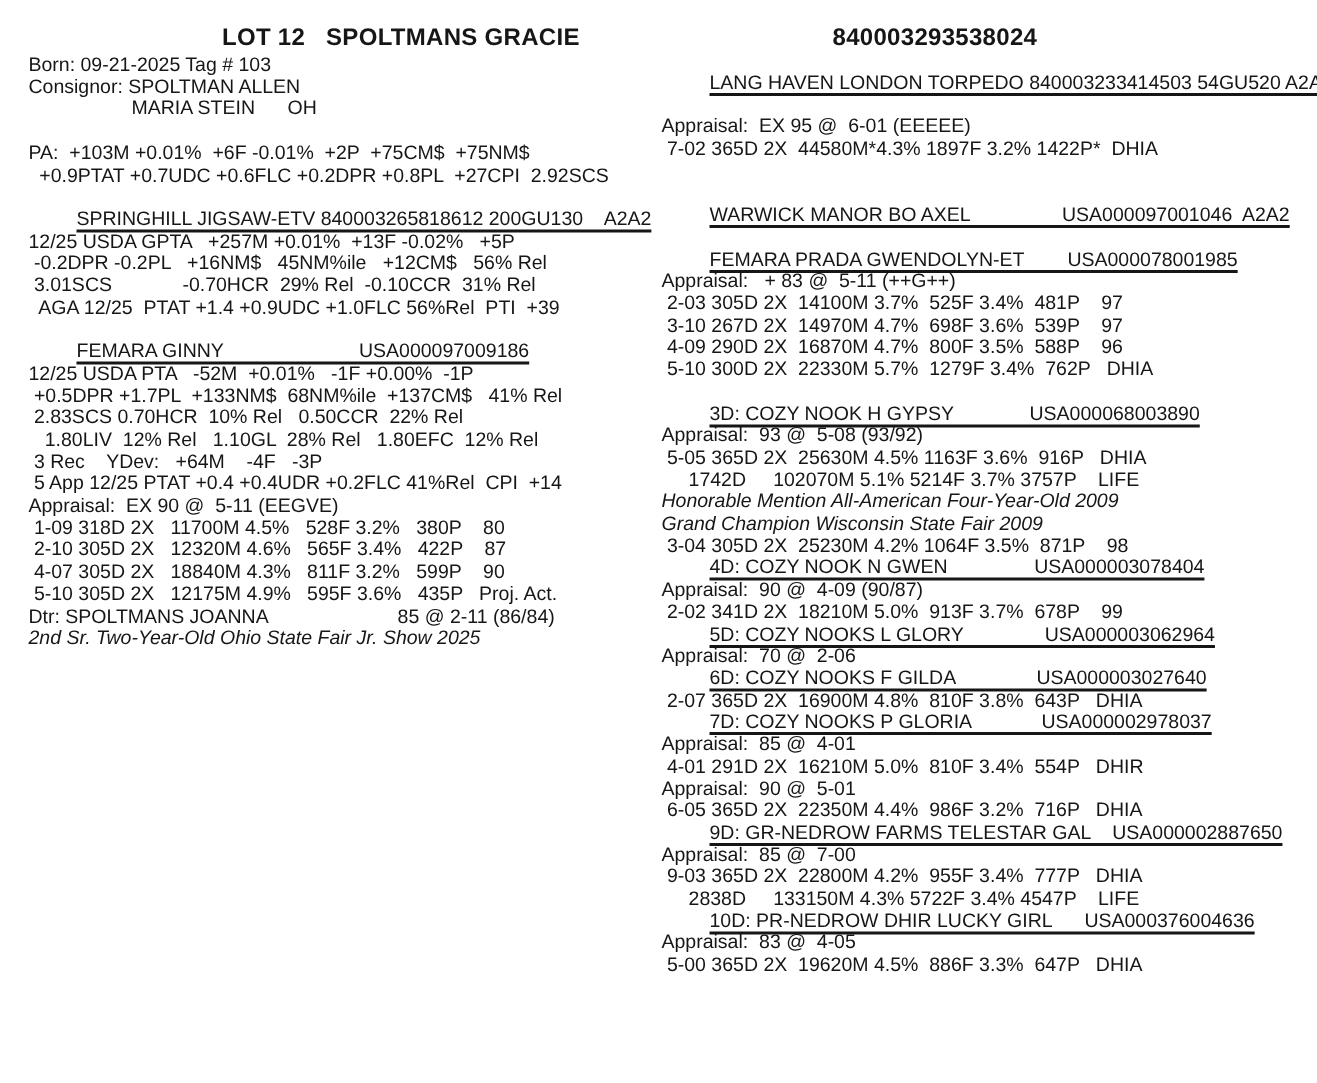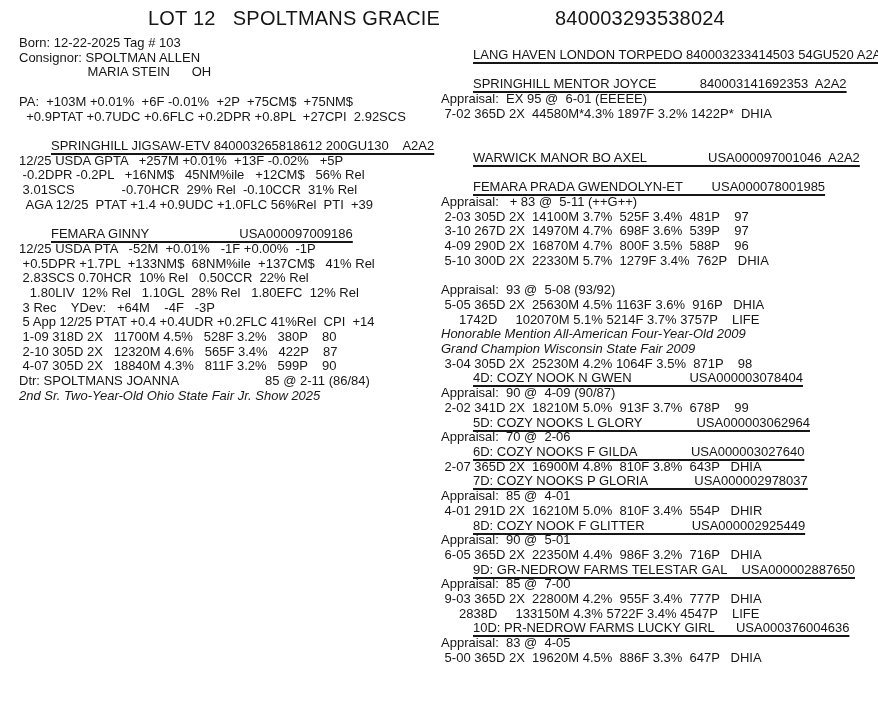--- a/index.html
+++ b/index.html
@@ -8,23 +8,23 @@
     position: relative;
     width: 878px;
     height: 722px;
     background: #ffffff;
     color: #161616;
     font-family: "Liberation Sans", "DejaVu Sans", sans-serif;
     overflow: hidden;
   }
   .title {
     position: absolute;
-    top: 7px;
-    font-size: 20px;
-    font-weight: 400;
+    top: 17px;
+    font-size: 16px;
+    font-weight: 700;
     white-space: pre;
     letter-spacing: 0.2px;
   }
   #title-left  { left: 148px; }
   #title-right { left: 555px; }
   .col { position: absolute; }
   #col-left  { left: 19px;  top: 36px; width: 420px; }
   #col-right { left: 441px; top: 48px; width: 436px; }
   .line {
     font-size: 13px;
@@ -42,84 +42,85 @@
   .line.blank { min-height: 14.7px; }
 </style>
 </head>
 <body>
 
 <div class="page">
   <div class="title" id="title-left">LOT 12   SPOLTMANS GRACIE</div>
   <div class="title" id="title-right">840003293538024</div>
 
   <div class="col" id="col-left">
-      <div class="line">Born: 12-22-2025 Tag # 103</div>
+      <div class="line">Born: 09-21-2025 Tag # 103</div>
       <div class="line">Consignor: SPOLTMAN ALLEN</div>
       <div class="line">                   MARIA STEIN      OH</div>
       <div class="line blank">&nbsp;</div>
       <div class="line">PA:  +103M +0.01%  +6F -0.01%  +2P  +75CM$  +75NM$</div>
       <div class="line">  +0.9PTAT +0.7UDC +0.6FLC +0.2DPR +0.8PL  +27CPI  2.92SCS</div>
       <div class="line blank">&nbsp;</div>
       <div class="line hdr">SPRINGHILL JIGSAW-ETV 840003265818612 200GU130    A2A2</div>
       <div class="line">12/25 USDA GPTA   +257M +0.01%  +13F -0.02%   +5P</div>
       <div class="line"> -0.2DPR -0.2PL   +16NM$   45NM%ile   +12CM$   56% Rel</div>
       <div class="line"> 3.01SCS             -0.70HCR  29% Rel  -0.10CCR  31% Rel</div>
       <div class="line">  AGA 12/25  PTAT +1.4 +0.9UDC +1.0FLC 56%Rel  PTI  +39</div>
       <div class="line blank">&nbsp;</div>
       <div class="line hdr">FEMARA GINNY                         USA000097009186</div>
       <div class="line">12/25 USDA PTA   -52M  +0.01%   -1F +0.00%  -1P</div>
       <div class="line"> +0.5DPR +1.7PL  +133NM$  68NM%ile  +137CM$   41% Rel</div>
       <div class="line"> 2.83SCS 0.70HCR  10% Rel   0.50CCR  22% Rel</div>
       <div class="line">   1.80LIV  12% Rel   1.10GL  28% Rel   1.80EFC  12% Rel</div>
       <div class="line"> 3 Rec    YDev:   +64M    -4F   -3P</div>
       <div class="line"> 5 App 12/25 PTAT +0.4 +0.4UDR +0.2FLC 41%Rel  CPI  +14</div>
+      <div class="line">Appraisal:  EX 90 @  5-11 (EEGVE)</div>
       <div class="line"> 1-09 318D 2X   11700M 4.5%   528F 3.2%   380P    80</div>
       <div class="line"> 2-10 305D 2X   12320M 4.6%   565F 3.4%   422P    87</div>
       <div class="line"> 4-07 305D 2X   18840M 4.3%   811F 3.2%   599P    90</div>
+      <div class="line"> 5-10 305D 2X   12175M 4.9%   595F 3.6%   435P   Proj. Act.</div>
       <div class="line">Dtr: SPOLTMANS JOANNA                        85 @ 2-11 (86/84)</div>
       <div class="line it">2nd Sr. Two-Year-Old Ohio State Fair Jr. Show 2025</div>
     </div>
 
   <div class="col" id="col-right">
       <div class="line hdr">LANG HAVEN LONDON TORPEDO 840003233414503 54GU520 A2A2</div>
       <div class="line blank">&nbsp;</div>
-      <div class="line hdr">SPRINGHILL MENTOR JOYCE            840003141692353  A2A2</div>
       <div class="line">Appraisal:  EX 95 @  6-01 (EEEEE)</div>
       <div class="line"> 7-02 365D 2X  44580M*4.3% 1897F 3.2% 1422P*  DHIA</div>
       <div class="line blank">&nbsp;</div>
       <div class="line blank">&nbsp;</div>
       <div class="line hdr">WARWICK MANOR BO AXEL                 USA000097001046  A2A2</div>
       <div class="line blank">&nbsp;</div>
       <div class="line hdr">FEMARA PRADA GWENDOLYN-ET        USA000078001985</div>
       <div class="line">Appraisal:   + 83 @  5-11 (++G++)</div>
       <div class="line"> 2-03 305D 2X  14100M 3.7%  525F 3.4%  481P    97</div>
       <div class="line"> 3-10 267D 2X  14970M 4.7%  698F 3.6%  539P    97</div>
       <div class="line"> 4-09 290D 2X  16870M 4.7%  800F 3.5%  588P    96</div>
       <div class="line"> 5-10 300D 2X  22330M 5.7%  1279F 3.4%  762P   DHIA</div>
       <div class="line blank">&nbsp;</div>
+      <div class="line hdr">3D: COZY NOOK H GYPSY              USA000068003890</div>
       <div class="line">Appraisal:  93 @  5-08 (93/92)</div>
       <div class="line"> 5-05 365D 2X  25630M 4.5% 1163F 3.6%  916P   DHIA</div>
       <div class="line">     1742D     102070M 5.1% 5214F 3.7% 3757P    LIFE</div>
       <div class="line it">Honorable Mention All-American Four-Year-Old 2009</div>
       <div class="line it">Grand Champion Wisconsin State Fair 2009</div>
       <div class="line"> 3-04 305D 2X  25230M 4.2% 1064F 3.5%  871P    98</div>
       <div class="line hdr">4D: COZY NOOK N GWEN                USA000003078404</div>
       <div class="line">Appraisal:  90 @  4-09 (90/87)</div>
       <div class="line"> 2-02 341D 2X  18210M 5.0%  913F 3.7%  678P    99</div>
       <div class="line hdr">5D: COZY NOOKS L GLORY               USA000003062964</div>
       <div class="line">Appraisal:  70 @  2-06</div>
       <div class="line hdr">6D: COZY NOOKS F GILDA               USA000003027640</div>
       <div class="line"> 2-07 365D 2X  16900M 4.8%  810F 3.8%  643P   DHIA</div>
       <div class="line hdr">7D: COZY NOOKS P GLORIA             USA000002978037</div>
       <div class="line">Appraisal:  85 @  4-01</div>
       <div class="line"> 4-01 291D 2X  16210M 5.0%  810F 3.4%  554P   DHIR</div>
-      <div class="line hdr">8D: COZY NOOK F GLITTER             USA000002925449</div>
       <div class="line">Appraisal:  90 @  5-01</div>
       <div class="line"> 6-05 365D 2X  22350M 4.4%  986F 3.2%  716P   DHIA</div>
       <div class="line hdr">9D: GR-NEDROW FARMS TELESTAR GAL    USA000002887650</div>
       <div class="line">Appraisal:  85 @  7-00</div>
       <div class="line"> 9-03 365D 2X  22800M 4.2%  955F 3.4%  777P   DHIA</div>
       <div class="line">     2838D     133150M 4.3% 5722F 3.4% 4547P    LIFE</div>
-      <div class="line hdr">10D: PR-NEDROW FARMS LUCKY GIRL      USA000376004636</div>
+      <div class="line hdr">10D: PR-NEDROW DHIR LUCKY GIRL      USA000376004636</div>
       <div class="line">Appraisal:  83 @  4-05</div>
       <div class="line"> 5-00 365D 2X  19620M 4.5%  886F 3.3%  647P   DHIA</div>
     </div>
 </div>
 
 </body></html>

